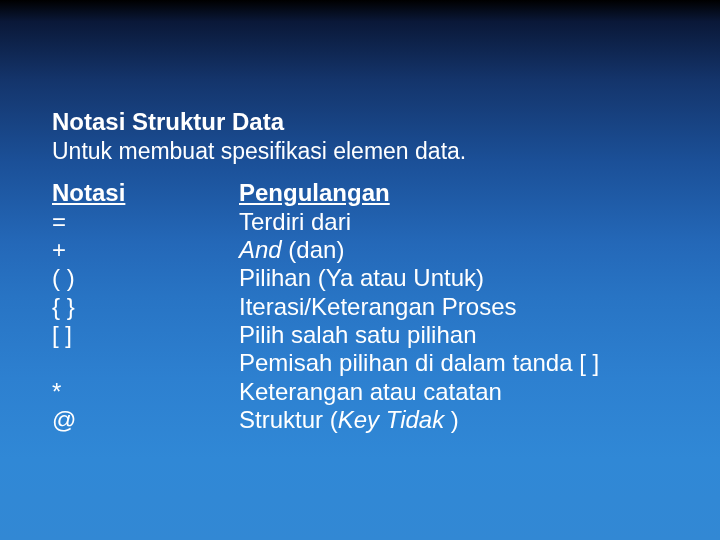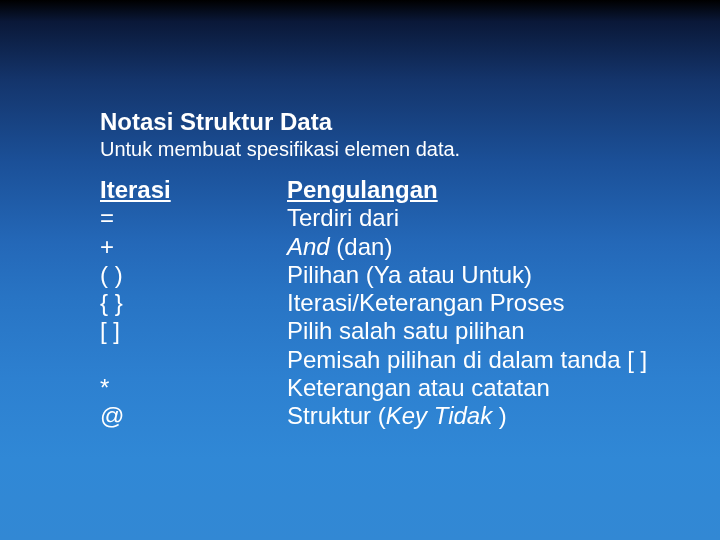--- a/index.html
+++ b/index.html
@@ -17,31 +17,31 @@
         #1b5098 30%,
         #2468b8 45%,
         #2874c4 55%,
         #2d80d0 70%,
         #3088d6 85%,
         #3288d4 100%);
       font-family: Arial, Helvetica, sans-serif;
       color: #ffffff;
     }
     .content {
-      padding: 108px 0 0 100px;
+      padding: 108px 0 0 52px;
       box-sizing: border-box;
       line-height: 1.18;
     }
     .title {
       font-size: 24px;
       font-weight: bold;
       margin: 0 0 2px 0;
     }
     .subtitle {
-      font-size: 20px;
+      font-size: 23px;
       font-weight: normal;
       margin: 0 16px 14px 0;
     }
     .row {
       display: flex;
     }
     .col-left {
       width: 187px;
       flex-shrink: 0;
     }
@@ -63,21 +63,21 @@
     }
   </style>
 </head>
 <body>
 
 <div class="content">
   <div class="title">Notasi Struktur Data</div>
   <div class="subtitle">Untuk membuat spesifikasi elemen data.</div>
 
   <div class="row">
-    <div class="col-left header-cell">Iterasi</div>
+    <div class="col-left header-cell">Notasi</div>
     <div class="col-right header-cell">Pengulangan</div>
   </div>
 
   <div class="row">
     <div class="col-left cell">=</div>
     <div class="col-right cell">Terdiri dari</div>
   </div>
 
   <div class="row">
     <div class="col-left cell">+</div>

